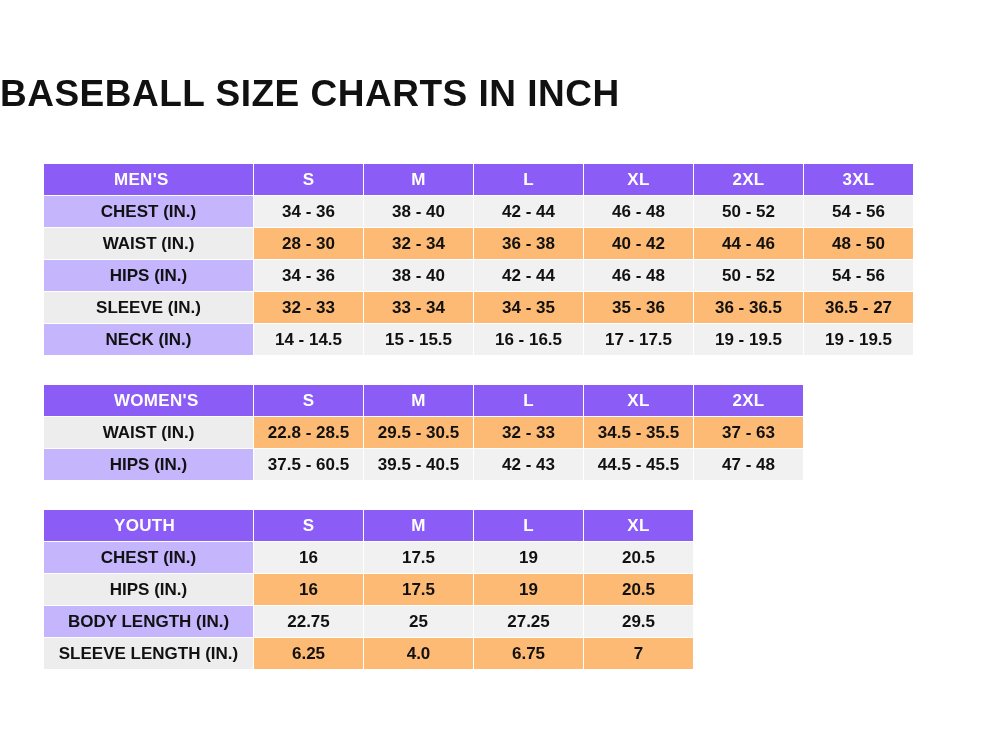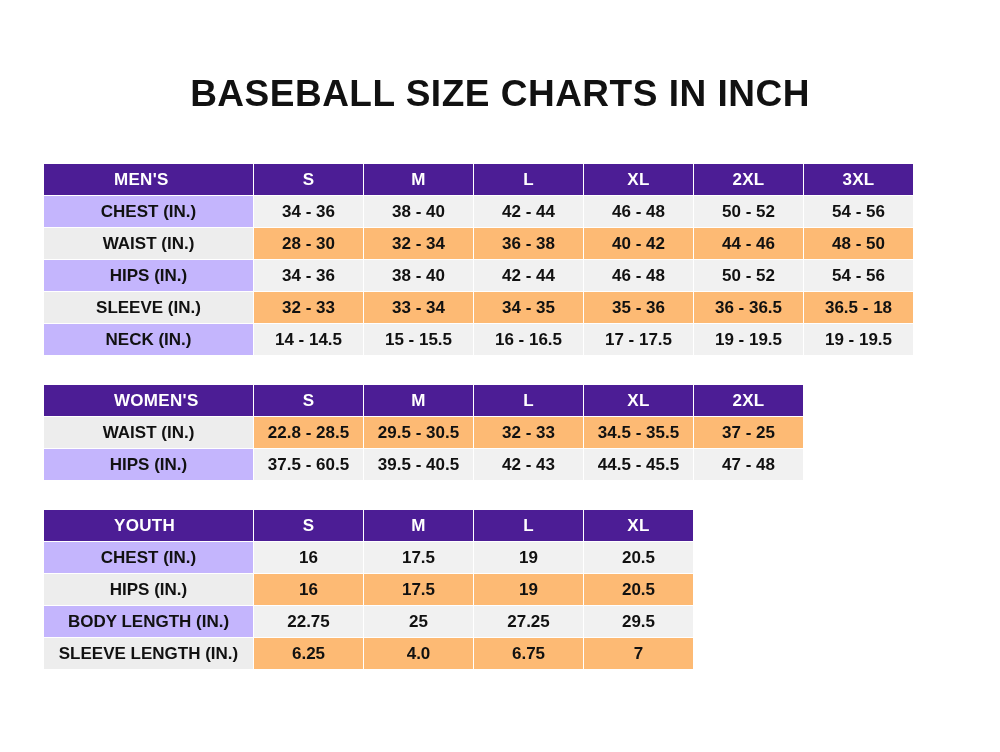--- a/index.html
+++ b/index.html
@@ -13,21 +13,20 @@
     font-family: "Liberation Sans", sans-serif;
     color: #000000;
     overflow: hidden;
   }
   .page {
     position: relative;
     width: 1000px;
     height: 752px;
   }
   .title {
-    text-align: center;
     font-size: 37px;
     font-weight: bold;
     letter-spacing: 0.5px;
     margin: 0;
     padding-top: 73px;
     color: #111111;
   }
   .tables {
     margin-top: 48px;
     padding-left: 43px;
@@ -42,21 +41,21 @@
     margin-top: 28px;
   }
   th, td {
     border: 1px solid #ffffff;
     text-align: center;
     height: 31px;
     padding: 0;
     white-space: nowrap;
   }
   thead th {
-    background: #4c1d95;
+    background: #8b5cf6;
     color: #ffffff;
     font-size: 17px;
     letter-spacing: 0.3px;
   }
   thead th.label-head {
     text-align: left;
     padding-left: 70px;
   }
   tbody td {
     background: #f1f1f1;
@@ -141,21 +140,21 @@
           <td>50 - 52</td>
           <td>54 - 56</td>
         </tr>
         <tr class="alt">
           <td class="row-label">SLEEVE (IN.)</td>
           <td>32 - 33</td>
           <td>33 - 34</td>
           <td>34 - 35</td>
           <td>35 - 36</td>
           <td>36 - 36.5</td>
-          <td>36.5 - 18</td>
+          <td>36.5 - 27</td>
         </tr>
         <tr>
           <td class="row-label">NECK (IN.)</td>
           <td>14 - 14.5</td>
           <td>15 - 15.5</td>
           <td>16 - 16.5</td>
           <td>17 - 17.5</td>
           <td>19 - 19.5</td>
           <td>19 - 19.5</td>
         </tr>
@@ -181,21 +180,21 @@
           <th>2XL</th>
         </tr>
       </thead>
       <tbody>
         <tr class="alt">
           <td class="row-label">WAIST (IN.)</td>
           <td>22.8 - 28.5</td>
           <td>29.5 - 30.5</td>
           <td>32 - 33</td>
           <td>34.5 - 35.5</td>
-          <td>37 - 25</td>
+          <td>37 - 63</td>
         </tr>
         <tr>
           <td class="row-label">HIPS (IN.)</td>
           <td>37.5 - 60.5</td>
           <td>39.5 - 40.5</td>
           <td>42 - 43</td>
           <td>44.5 - 45.5</td>
           <td>47 - 48</td>
         </tr>
       </tbody>

